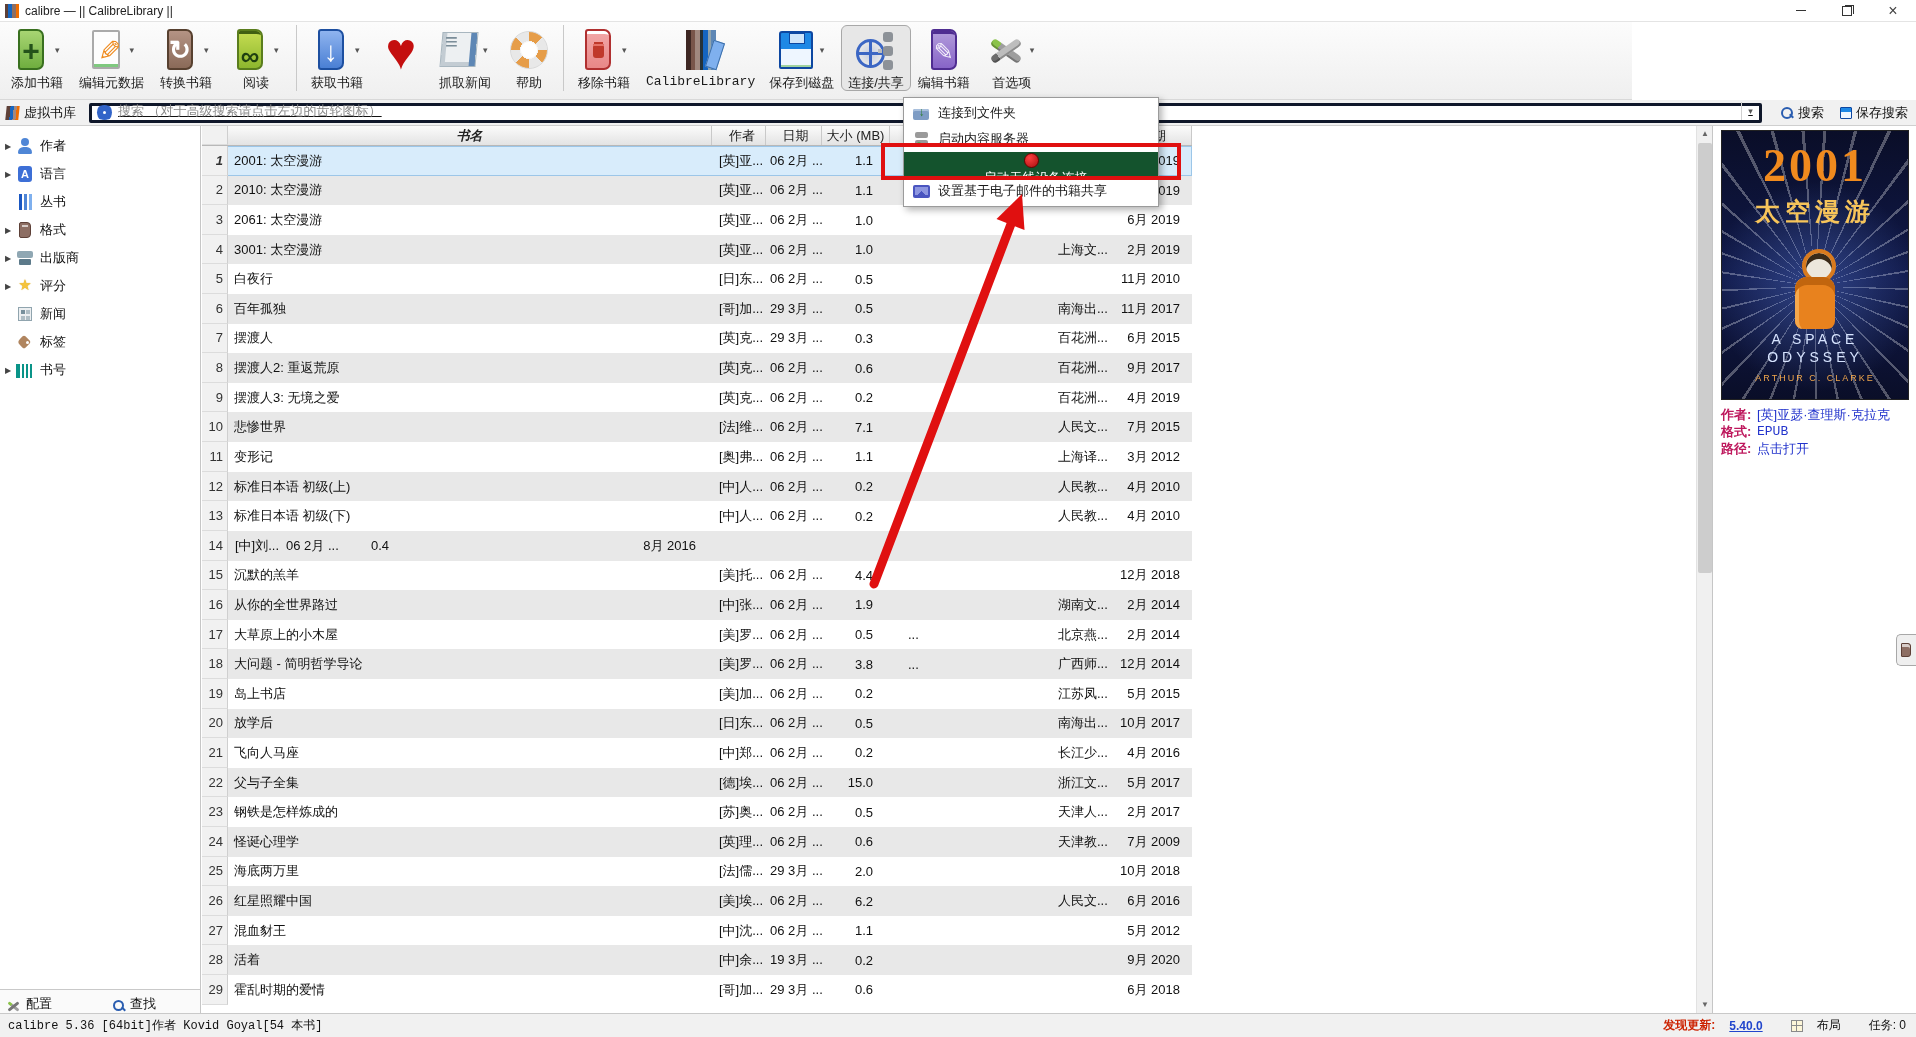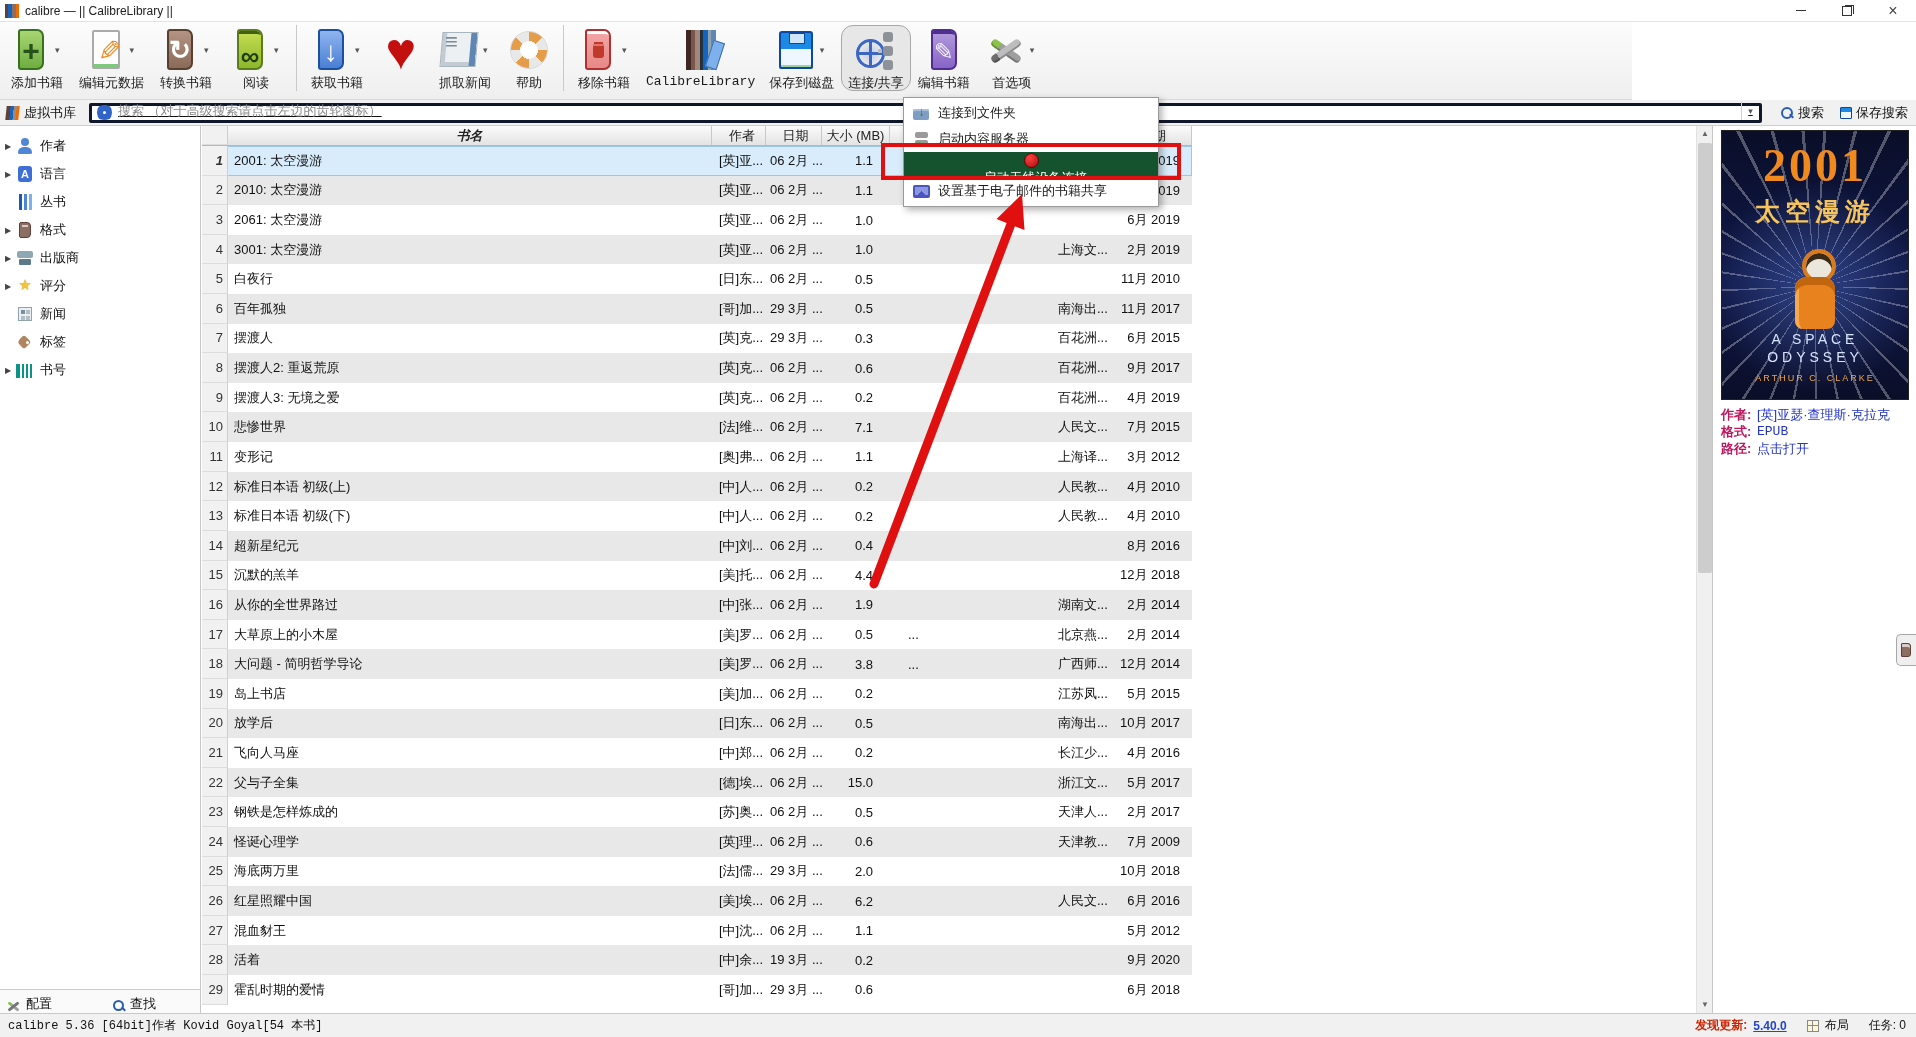--- a/index.html
+++ b/index.html
@@ -20,21 +20,21 @@
   .glyph-restore::after { content:""; position:absolute; width:8px; height:8px; border:1px solid #333;
     border-left:none; border-bottom:none; margin:-11px 0 0 3px; }
   .glyph-close::before { content:"×"; font-size:16px; line-height:1; }
 
   
   .toolbar { position:absolute; left:0; top:22px; width:1632px; height:78px;
     background:linear-gradient(#fcfcfc,#efefef); border-bottom:1px solid #d8d8d8;
     display:flex; align-items:flex-start; padding:3px 0 0 2px; }
   .tbi { display:flex; flex-direction:column; align-items:center; padding:1px 7px; }
   .tbi.sep-before { border-left:1px solid #c9c9c9; margin-left:5px; padding-left:12px; }
-  .tbi.pressed { background:#e7e7e7; border:1px solid #a8a8a8; border-radius:12px; padding:0 6px; }
+  .tbi.pressed { background:#e7e7e7; border:1px solid #a8a8a8; border-radius:6px; padding:0 6px; }
   .tbi-top { display:flex; align-items:center; height:48px; }
   .tb-arrow { display:none; width:10px; color:#555; font-size:9px; margin-left:2px; }
   .tbi.has-arrow .tb-arrow { display:block; }
   .tb-arrow::before { content:"▾"; }
   .tbi-label { font-size:13px; color:#1a1a1a; white-space:nowrap; height:16px; }
   .lbl-mono { font-family:"Liberation Mono", monospace; }
   .tbico { width:44px; height:44px; position:relative; display:block; }
 
   .add-book-icon::before { content:""; position:absolute; inset:1px 9px 2px 9px;
     background:linear-gradient(#a8d573,#6fae3f); border:2px solid #39701f; border-radius:3px 7px 7px 3px; }
@@ -272,21 +272,21 @@
   .drawer-tab { position:absolute; right:0; top:508px; width:20px; height:32px; background:#efefef;
     border:1px solid #a8a8a8; border-right:none; border-radius:5px 0 0 5px; }
   .drawer-book-icon { position:absolute; left:4px; top:8px; width:10px; height:14px; background:#8d6e63;
     border:1px solid #5d4037; border-radius:1px 3px 3px 1px; box-shadow:inset 0 3px 0 #d7ccc8; }
 
   
   .statusbar { position:absolute; left:0; bottom:0; width:1916px; height:24px; background:#f1f1f1;
     border-top:1px solid #c9c9c9; display:flex; align-items:center; font-size:12px; }
   .sb-left { font-family:"Liberation Mono", monospace; margin-left:8px; color:#111; }
   .sb-count { font-family:"Liberation Mono", monospace; color:#111; }
-  .sb-right { margin-left:auto; display:flex; align-items:center; margin-right:10px; gap:6px; }
+  .sb-right { margin-left:auto; display:flex; align-items:center; margin-right:10px; gap:14px; }
   .sb-update-label { color:#cc2200; font-weight:bold; }
   .sb-update-ver { color:#2145cc; text-decoration:underline; font-weight:bold; margin-right:14px; }
   .layout-icon { width:12px; height:12px; border:1px solid #8a8a8a; position:relative; background:#fdf6d8; }
   .layout-icon::before { content:""; position:absolute; left:0; right:0; top:4px; height:1px; background:#8a8a8a; }
   .layout-icon::after { content:""; position:absolute; top:0; bottom:0; left:4px; width:1px; background:#8a8a8a; }
   .sb-layout { margin-right:14px; }
 </style>
 </head>
 <body>
 
@@ -655,21 +655,20 @@
     <div class="cell c-author">[中]人...</div>
     <div class="cell c-date">06 2月 ...</div>
     <div class="cell c-size">0.2</div>
     <div class="cell c-tags"></div>
     <div class="cell c-pub">人民教...</div>
     <div class="cell c-pdate">4月 2010</div>
   </div>
 
   <div class="trow">
     <div class="cell c-num">14</div>
-    <div class="cell c-title">超新星纪元</div>
     <div class="cell c-author">[中]刘...</div>
     <div class="cell c-date">06 2月 ...</div>
     <div class="cell c-size">0.4</div>
     <div class="cell c-tags"></div>
     <div class="cell c-pub"></div>
     <div class="cell c-pdate">8月 2016</div>
   </div>
 
   <div class="trow">
     <div class="cell c-num">15</div>

